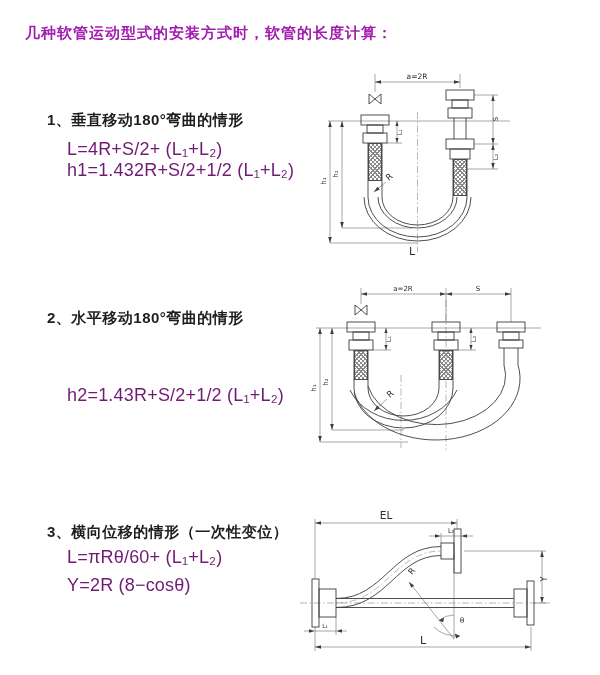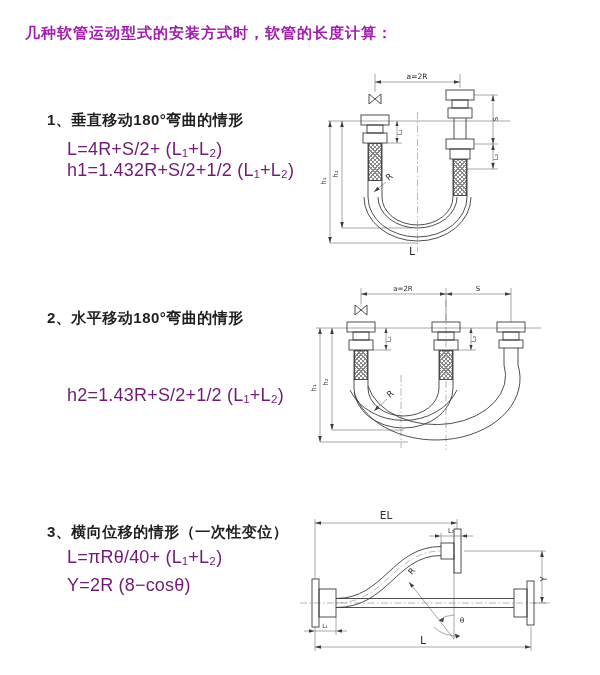--- a/index.html
+++ b/index.html
@@ -39,21 +39,21 @@
   <div class="formula" style="top:49px">h1=1.432R+S/2+1/2 (L₁+L₂)</div>
 </section>
 
 <section class="sec sec2">
   <h2>2、水平移动180°弯曲的情形</h2>
   <div class="formula" style="top:76px">h2=1.43R+S/2+1/2 (L₁+L₂)</div>
 </section>
 
 <section class="sec sec3">
   <h2>3、横向位移的情形（一次性变位）</h2>
-  <div class="formula" style="top:24px">L=πRθ/40+ (L₁+L₂)</div>
+  <div class="formula" style="top:24px">L=πRθ/60+ (L₁+L₂)</div>
   <div class="formula" style="top:52px">Y=2R (8−cosθ)</div>
 </section>
 
 <div class="diagram d1">
   <svg width="260" height="192" viewBox="0 0 260 192">
     <g class="cl">
       <path d="M117.5,46 V186"></path>
     </g>
     <g class="thin">
       <path d="M75,8 V26"></path>

